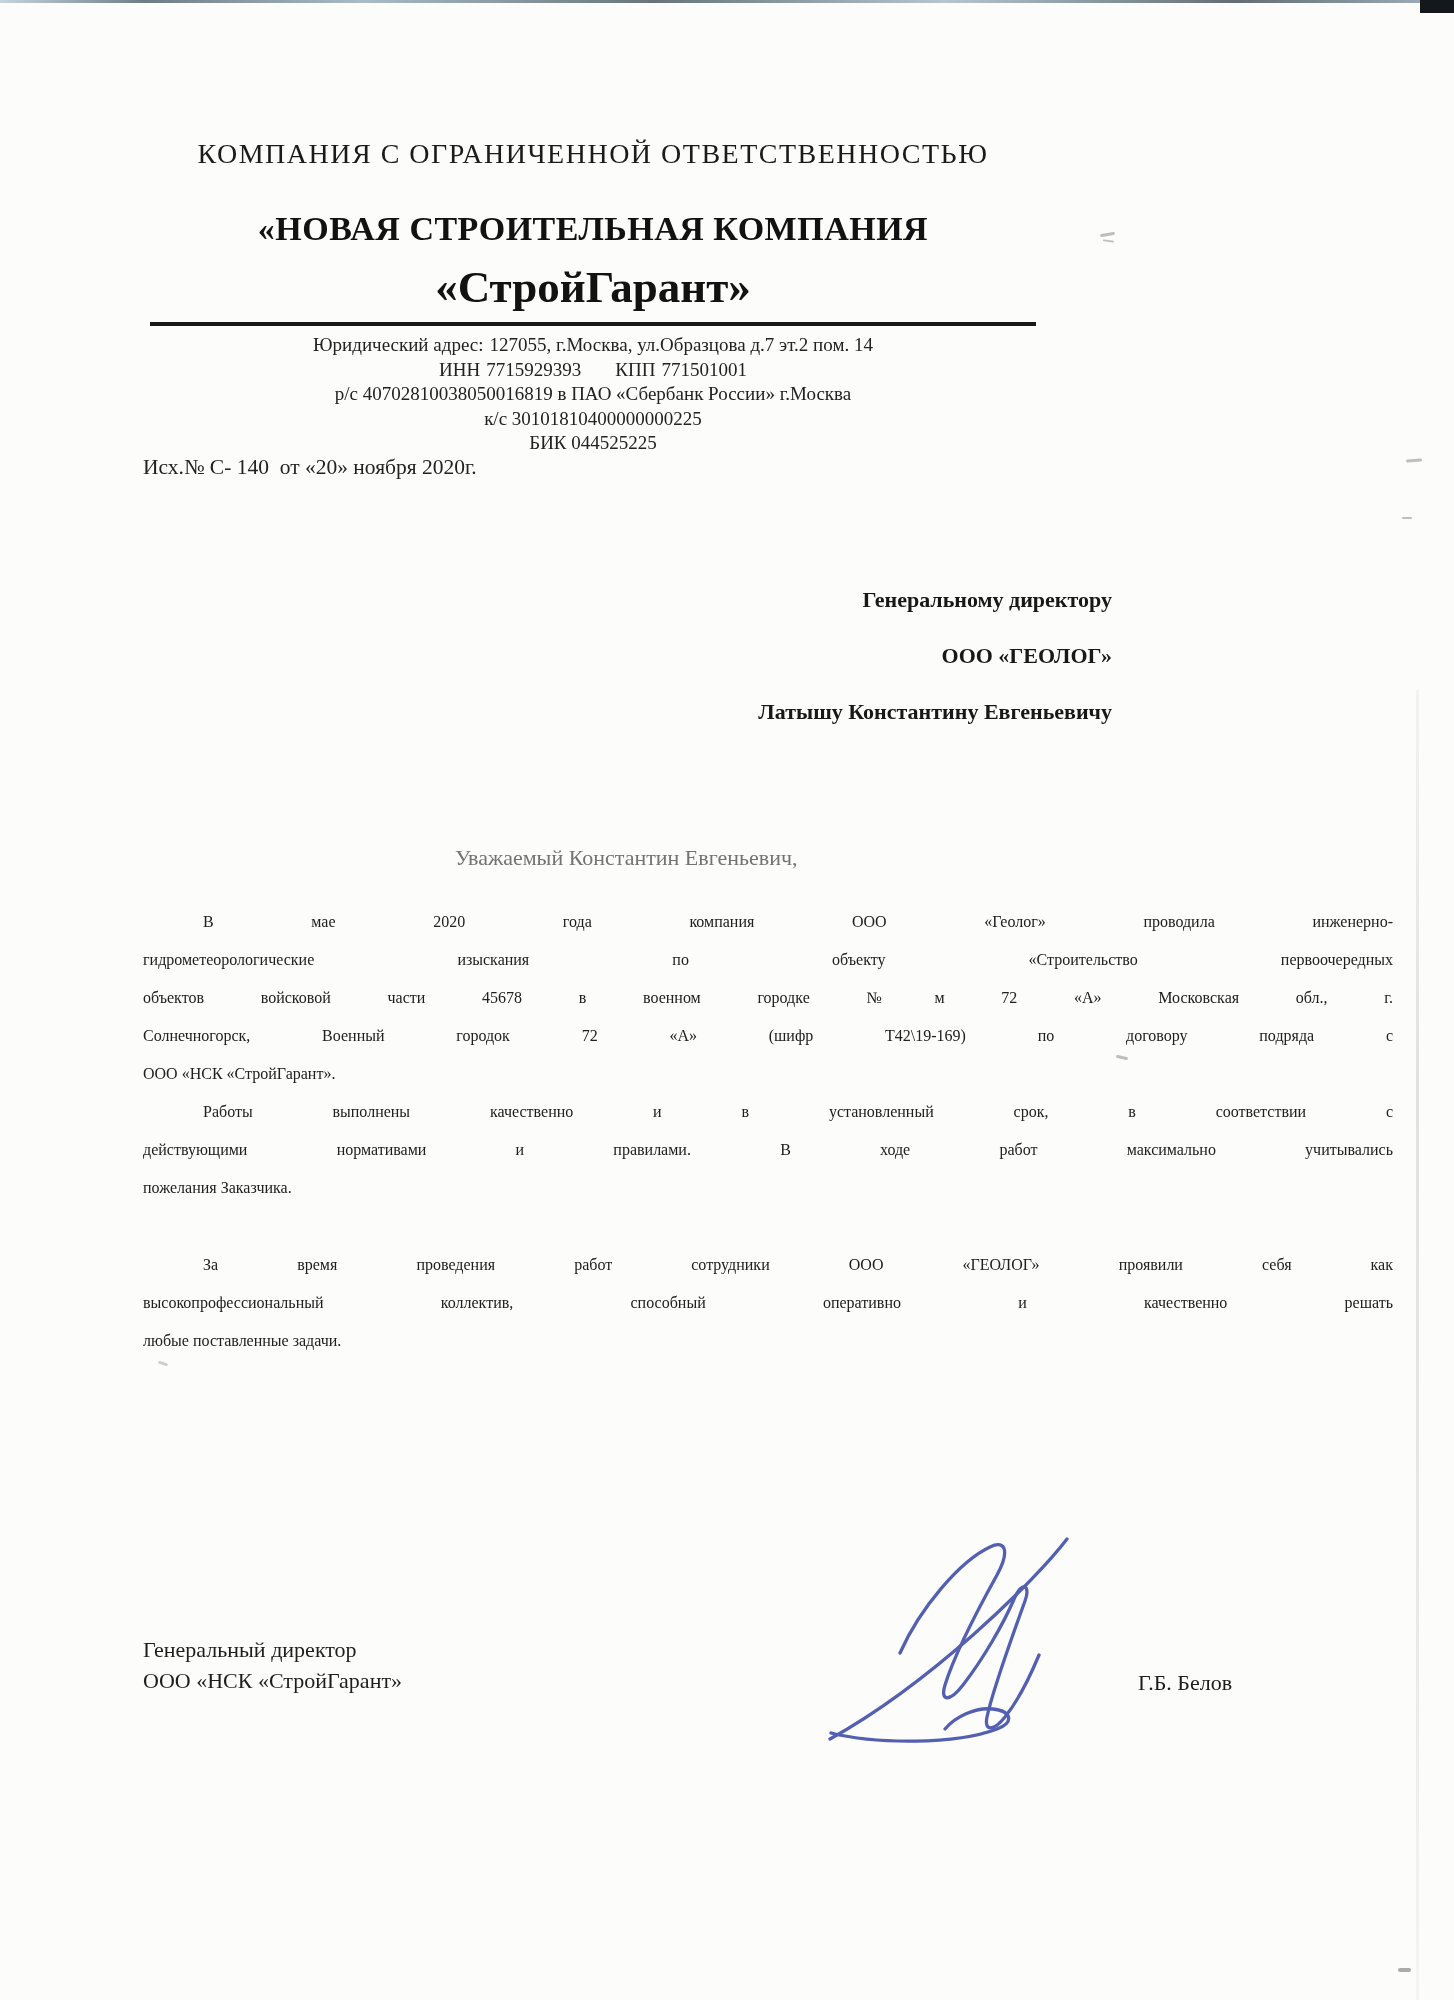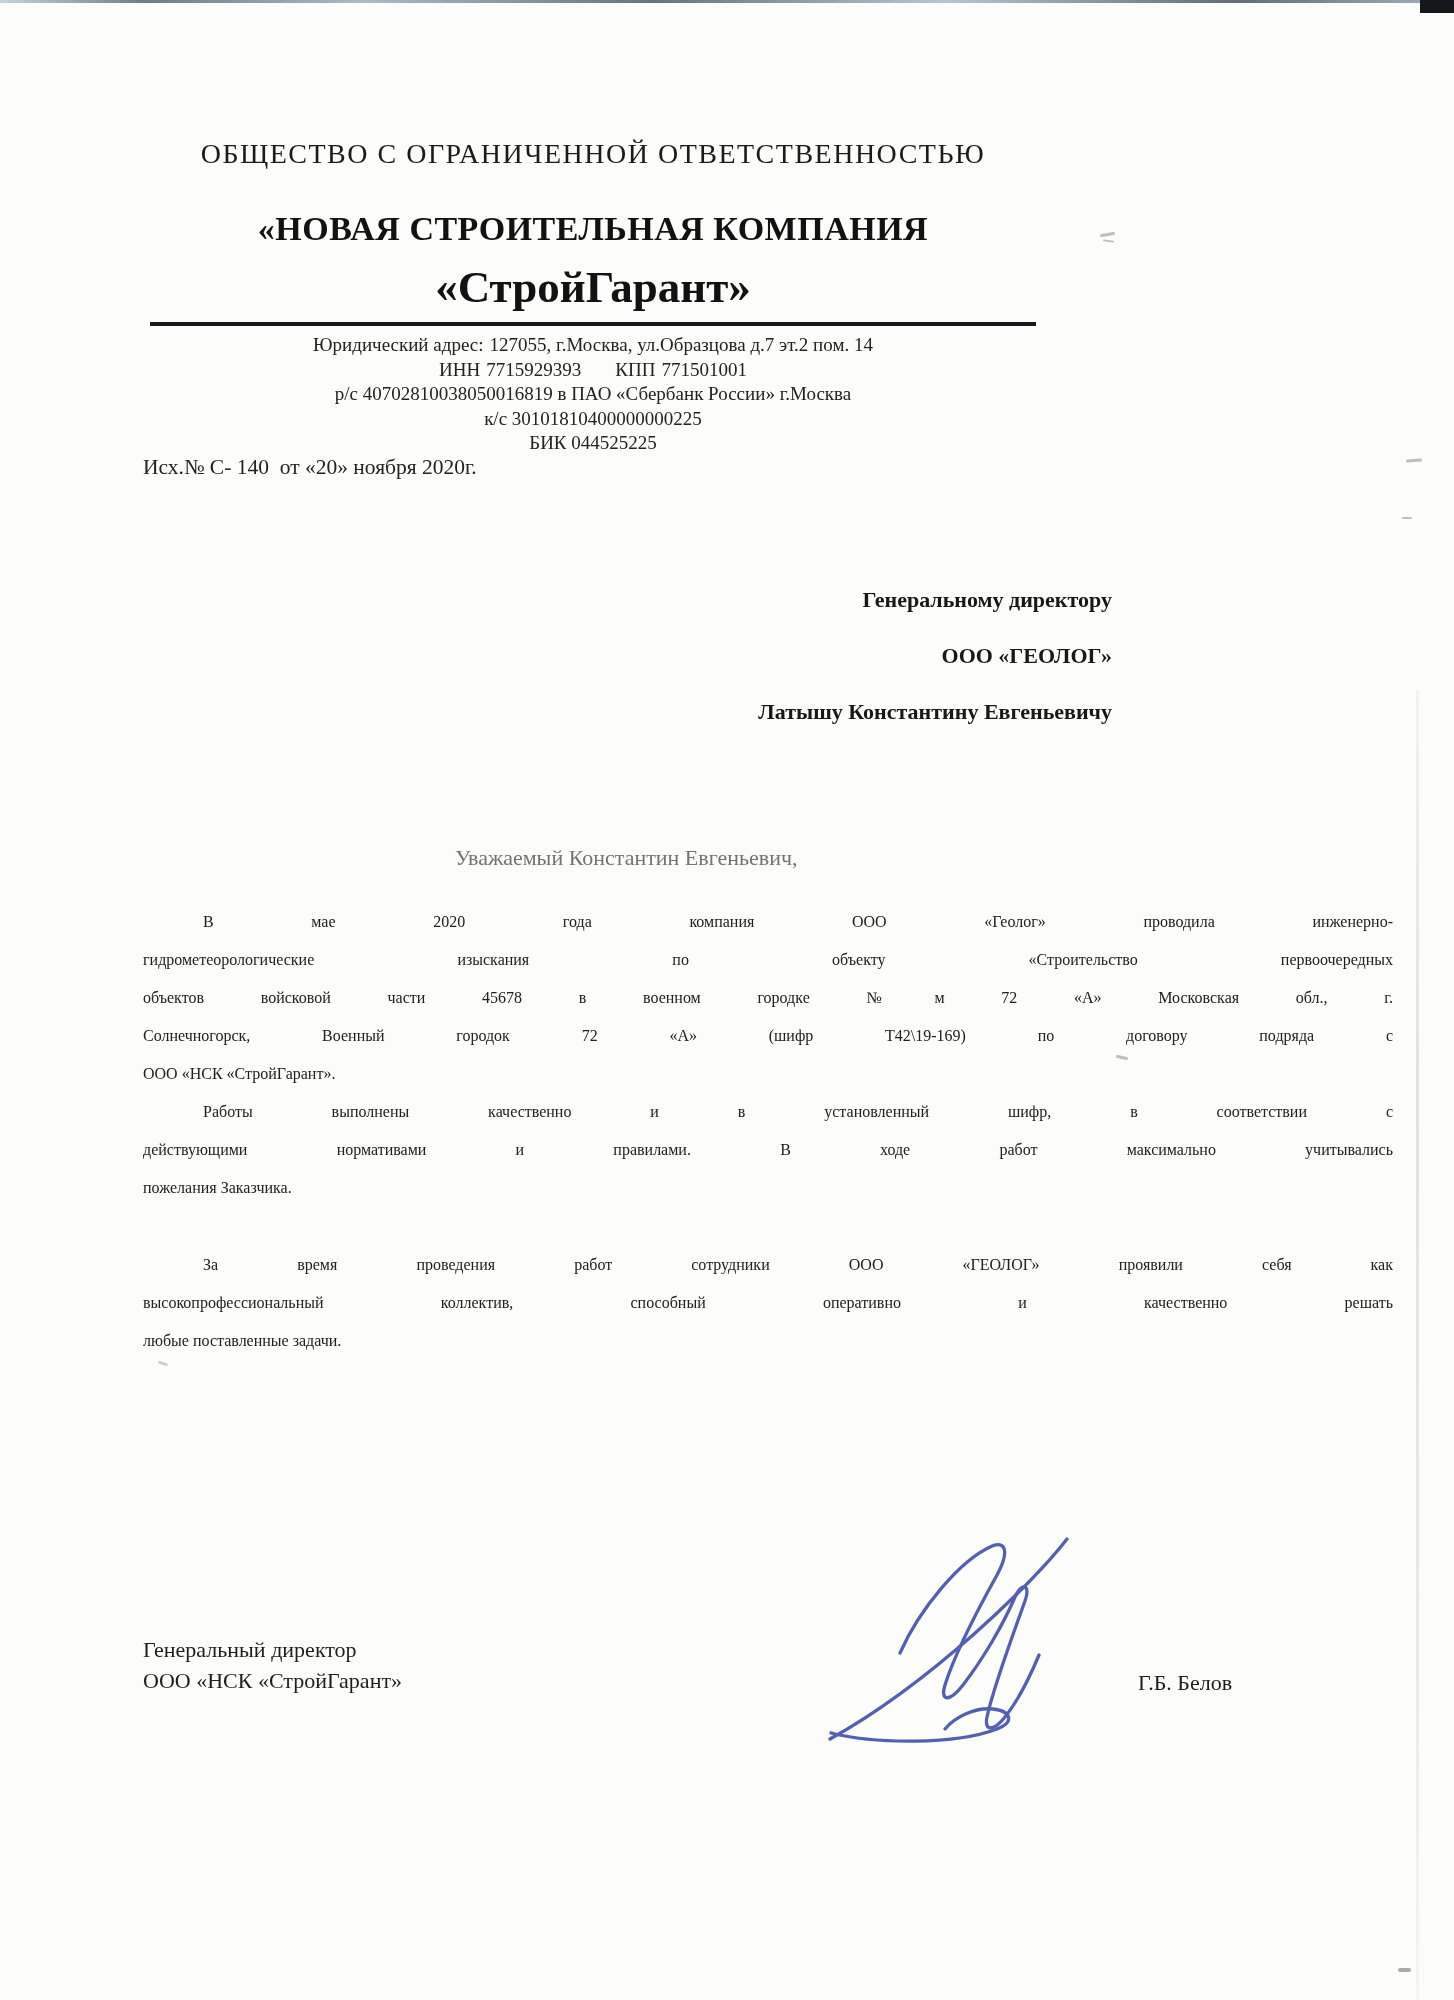--- a/index.html
+++ b/index.html
@@ -60,21 +60,21 @@
   <div class="scan-corner"></div>
   <div class="crease"></div>
   <div class="speck sp1"></div>
   <div class="speck sp1b"></div>
   <div class="speck sp2"></div>
   <div class="speck sp3"></div>
   <div class="speck sp4"></div>
   <div class="speck sp5"></div>
   <div class="speck sp6"></div>
 
-  <div class="mast org-type">ОБЩЕСТВО С ОГРАНИЧЕННОЙ ОТВЕТСТВЕННОСТЬЮ</div>
+  <div class="mast org-type">КОМПАНИЯ С ОГРАНИЧЕННОЙ ОТВЕТСТВЕННОСТЬЮ</div>
   <div class="mast org-name2">«СтройГарант»</div>
   <div class="mast org-name1">«НОВАЯ СТРОИТЕЛЬНАЯ КОМПАНИЯ</div>
   <div class="rule"></div>
 
   <div class="addr">
     <div>
       <span class="b">Юридический адрес:</span><span class="v">127055, г.Москва, ул.Образцова д.7 эт.2 пом. 14</span>
     </div>
     <div>
       <span class="b">ИНН</span><span class="v">7715929393</span><span class="b kpp-gap">КПП</span><span class="v">771501001</span>
@@ -96,21 +96,21 @@
 
   <div class="body-text">
     <div class="para">
       <div class="jline first">В мае 2020 года компания ООО «Геолог» проводила инженерно-</div>
       <div class="jline"><span>гидрометеорологические изыскания по объекту </span><span class="b">«Строительство первоочередных</span></div>
       <div class="jline b">объектов войсковой части 45678 в военном городке №м 72 «А» Московская обл., г.</div>
       <div class="jline"><span class="b">Солнечногорск, Военный городок 72 «А» (шифр Т42\19-169)</span><span> по договору подряда с</span></div>
       <div class="lline">ООО «НСК «СтройГарант».</div>
     </div>
     <div class="para">
-      <div class="jline first">Работы выполнены качественно и в установленный шифр, в соответствии с</div>
+      <div class="jline first">Работы выполнены качественно и в установленный срок, в соответствии с</div>
       <div class="jline">действующими нормативами и правилами. В ходе работ максимально учитывались</div>
       <div class="lline">пожелания Заказчика.</div>
     </div>
     <div class="para p3">
       <div class="jline first">За время проведения работ сотрудники ООО «ГЕОЛОГ» проявили себя как</div>
       <div class="jline">высокопрофессиональный коллектив, способный оперативно и качественно решать</div>
       <div class="lline">любые поставленные задачи.</div>
     </div>
   </div>
 

